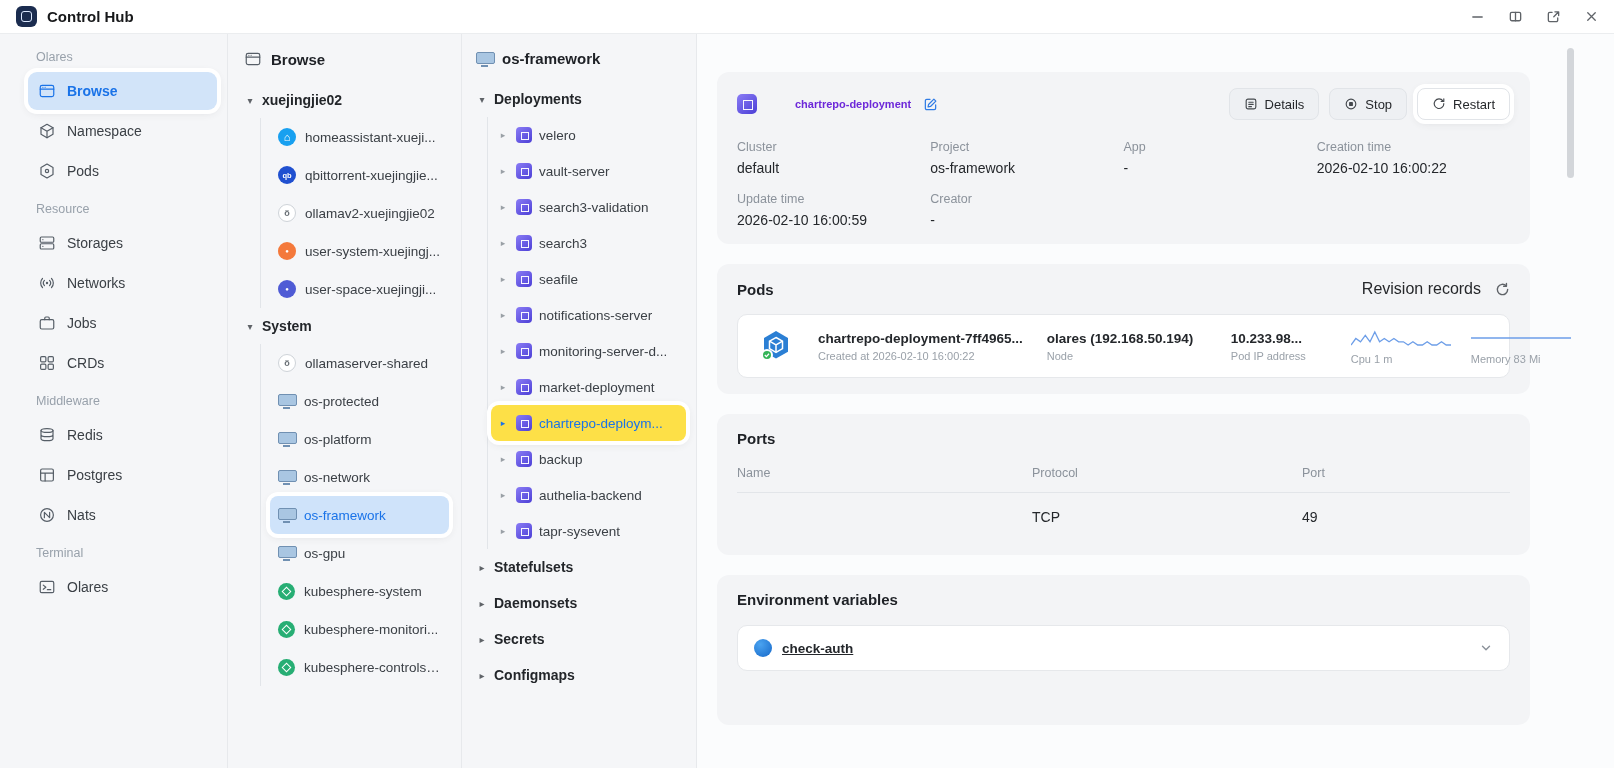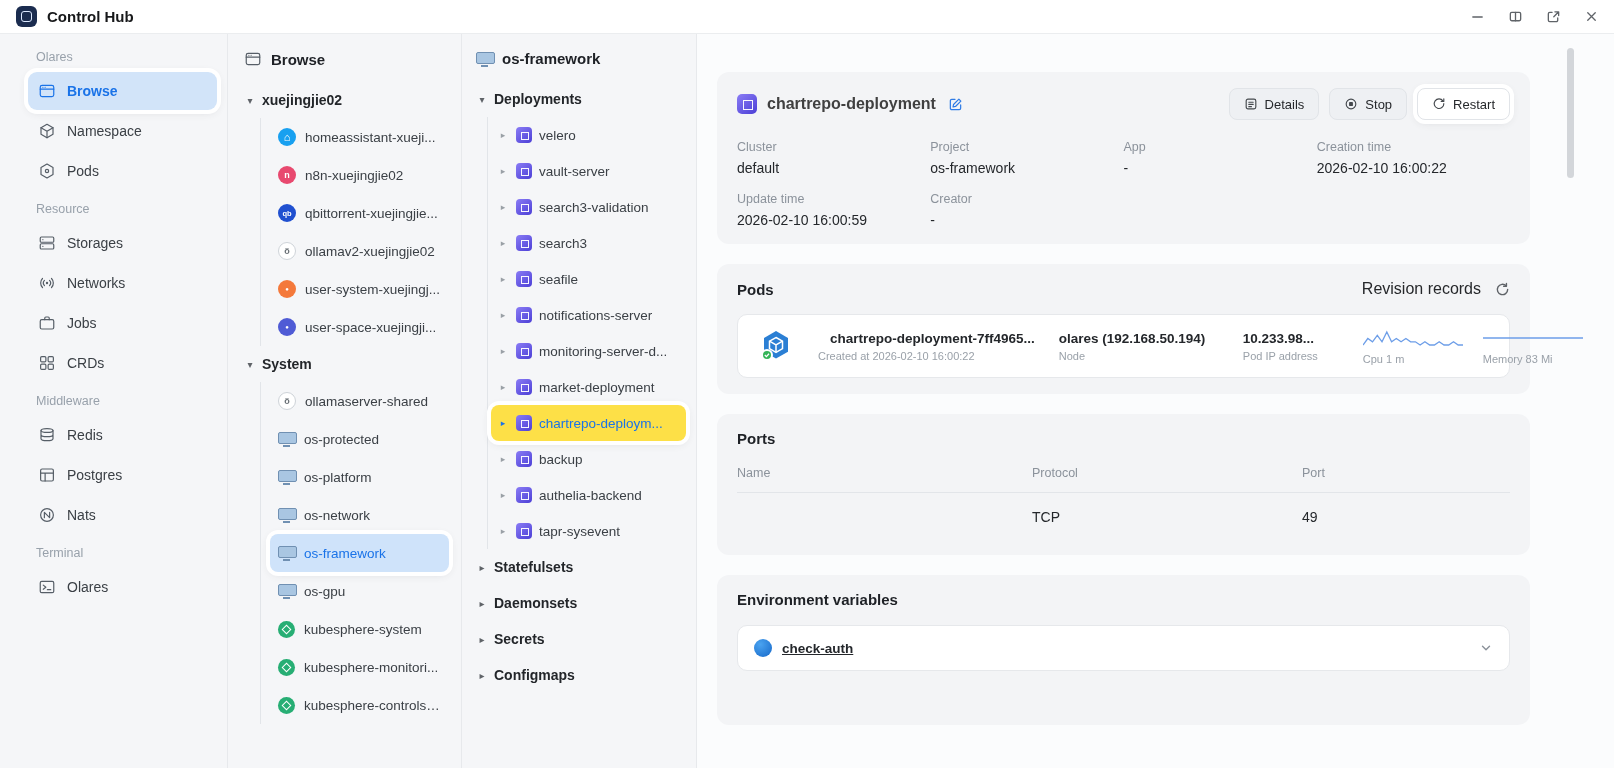--- a/index.html
+++ b/index.html
@@ -79,21 +79,21 @@
   .r-head { height:36px; display:flex; align-items:center; gap:6px; padding:0 4px; font-size:14px; font-weight:bold; color:#23262a; cursor:default; }
   .d-items { margin-left:15px; border-left:1px solid #e2e5e9; padding-left:3px; }
   .d-item { height:36px; display:flex; align-items:center; gap:7px; padding:0 6px; border-radius:8px; font-size:13.5px; color:#3b4046; white-space:nowrap; overflow:hidden; cursor:default; }
   .d-item .caret { color:#9aa0a6; font-size:9px; }
   .d-item.selected { background:#fde047; color:#1a73e8; }
   .d-item.selected .caret { color:#1a73e8; }
 
   
   .card { background:#f3f4f6; border-radius:12px; padding:16px 20px; margin-bottom:20px; }
   .card-head { display:flex; align-items:center; gap:10px; margin-bottom:20px; }
-  .workload-title { font-size:16px; font-weight:bold; color:#404040; }
+  .workload-title { font-size:11px; font-weight:bold; color:#6d28d9;margin-left:28px; }
   .edit-ic { display:flex; color:#2f7be5; margin-left:2px; cursor:default; }
   .edit-ic svg { width:15px; height:15px; stroke:currentColor; stroke-width:1.3; fill:none; stroke-linecap:round; stroke-linejoin:round; }
   .head-actions { margin-left:auto; display:flex; gap:10px; }
   .btn { height:32px; display:flex; align-items:center; gap:7px; padding:0 14px; background:#eef0f3; border:1px solid #e1e4e8; border-radius:8px; font-size:13px; color:#26282b; font-family:inherit; cursor:default; }
   .btn .bic { display:flex; color:#44484d; }
   .btn .bic svg { width:14px; height:14px; stroke:currentColor; stroke-width:1.3; fill:none; stroke-linecap:round; stroke-linejoin:round; }
   .btn.restart { background:#ffffff; }
 
   .fields { display:grid; grid-template-columns:repeat(4,1fr); row-gap:16px; }
   .f-label { font-size:12.5px; color:#8b929b; margin-bottom:6px; }
@@ -102,21 +102,21 @@
   .card-title { font-size:15px; font-weight:bold; color:#1e2126; }
   .pods-head { display:flex; align-items:center; margin-bottom:16px; }
   .pods-right { margin-left:auto; display:flex; align-items:center; gap:14px; }
   .rev-link { font-size:16px; font-weight:normal; color:#26282b; cursor:default; }
   .refresh-ic { display:flex; color:#5f6368; cursor:default; }
   .refresh-ic svg { width:15px; height:15px; stroke:currentColor; stroke-width:1.5; fill:none; stroke-linecap:round; stroke-linejoin:round; }
 
   .pod-row { background:#fff; border:1px solid #e6e8eb; border-radius:10px; padding:12px 20px; display:flex; align-items:center; gap:24px; }
   .pod-ic { position:relative; width:36px; height:36px; flex:0 0 36px; }
   .pod-name-block { width:236px; }
-  .pod-name { font-size:13.5px; font-weight:bold; color:#24272b; white-space:nowrap; overflow:hidden; text-overflow:ellipsis;margin-left:12px; }
+  .pod-name { font-size:13.5px; font-weight:bold; color:#24272b; white-space:nowrap; overflow:hidden; text-overflow:ellipsis; }
   .pod-sub { font-size:11px; color:#9aa1a9; margin-top:4px; }
   .pod-col { min-width:96px; }
   .pod-col .pv { font-size:13.5px; font-weight:bold; color:#24272b; white-space:nowrap; }
   .pod-col .pl { font-size:11px; color:#9aa1a9; margin-top:4px; }
   .spark { width:100px; height:22px; display:block; }
 
   .ptable { margin-top:18px; }
   .phead { display:grid; grid-template-columns:295px 270px 1fr; font-size:12.5px; color:#8b929b; padding-bottom:12px; border-bottom:1px solid #e2e5e9; }
   .prow { display:grid; grid-template-columns:295px 270px 1fr; font-size:14px; color:#24272b; padding:16px 0 14px 0; }
 
@@ -289,24 +289,20 @@
       </div>
 
       <div class="t-group-head">
         <span class="caret caret-d"></span>
         <span>xuejingjie02</span>
       </div>
       <div class="t-items">
         <div class="t-item">
           <span class="app-ic app-ha"></span>
           <span class="t-label">homeassistant-xueji...</span>
-        </div>
-        <div class="t-item">
-          <span class="app-ic app-n8n"></span>
-          <span class="t-label">n8n-xuejingjie02</span>
         </div>
         <div class="t-item">
           <span class="app-ic app-qb"></span>
           <span class="t-label">qbittorrent-xuejingjie...</span>
         </div>
         <div class="t-item">
           <span class="app-ic app-ol"></span>
           <span class="t-label">ollamav2-xuejingjie02</span>
         </div>
         <div class="t-item">

